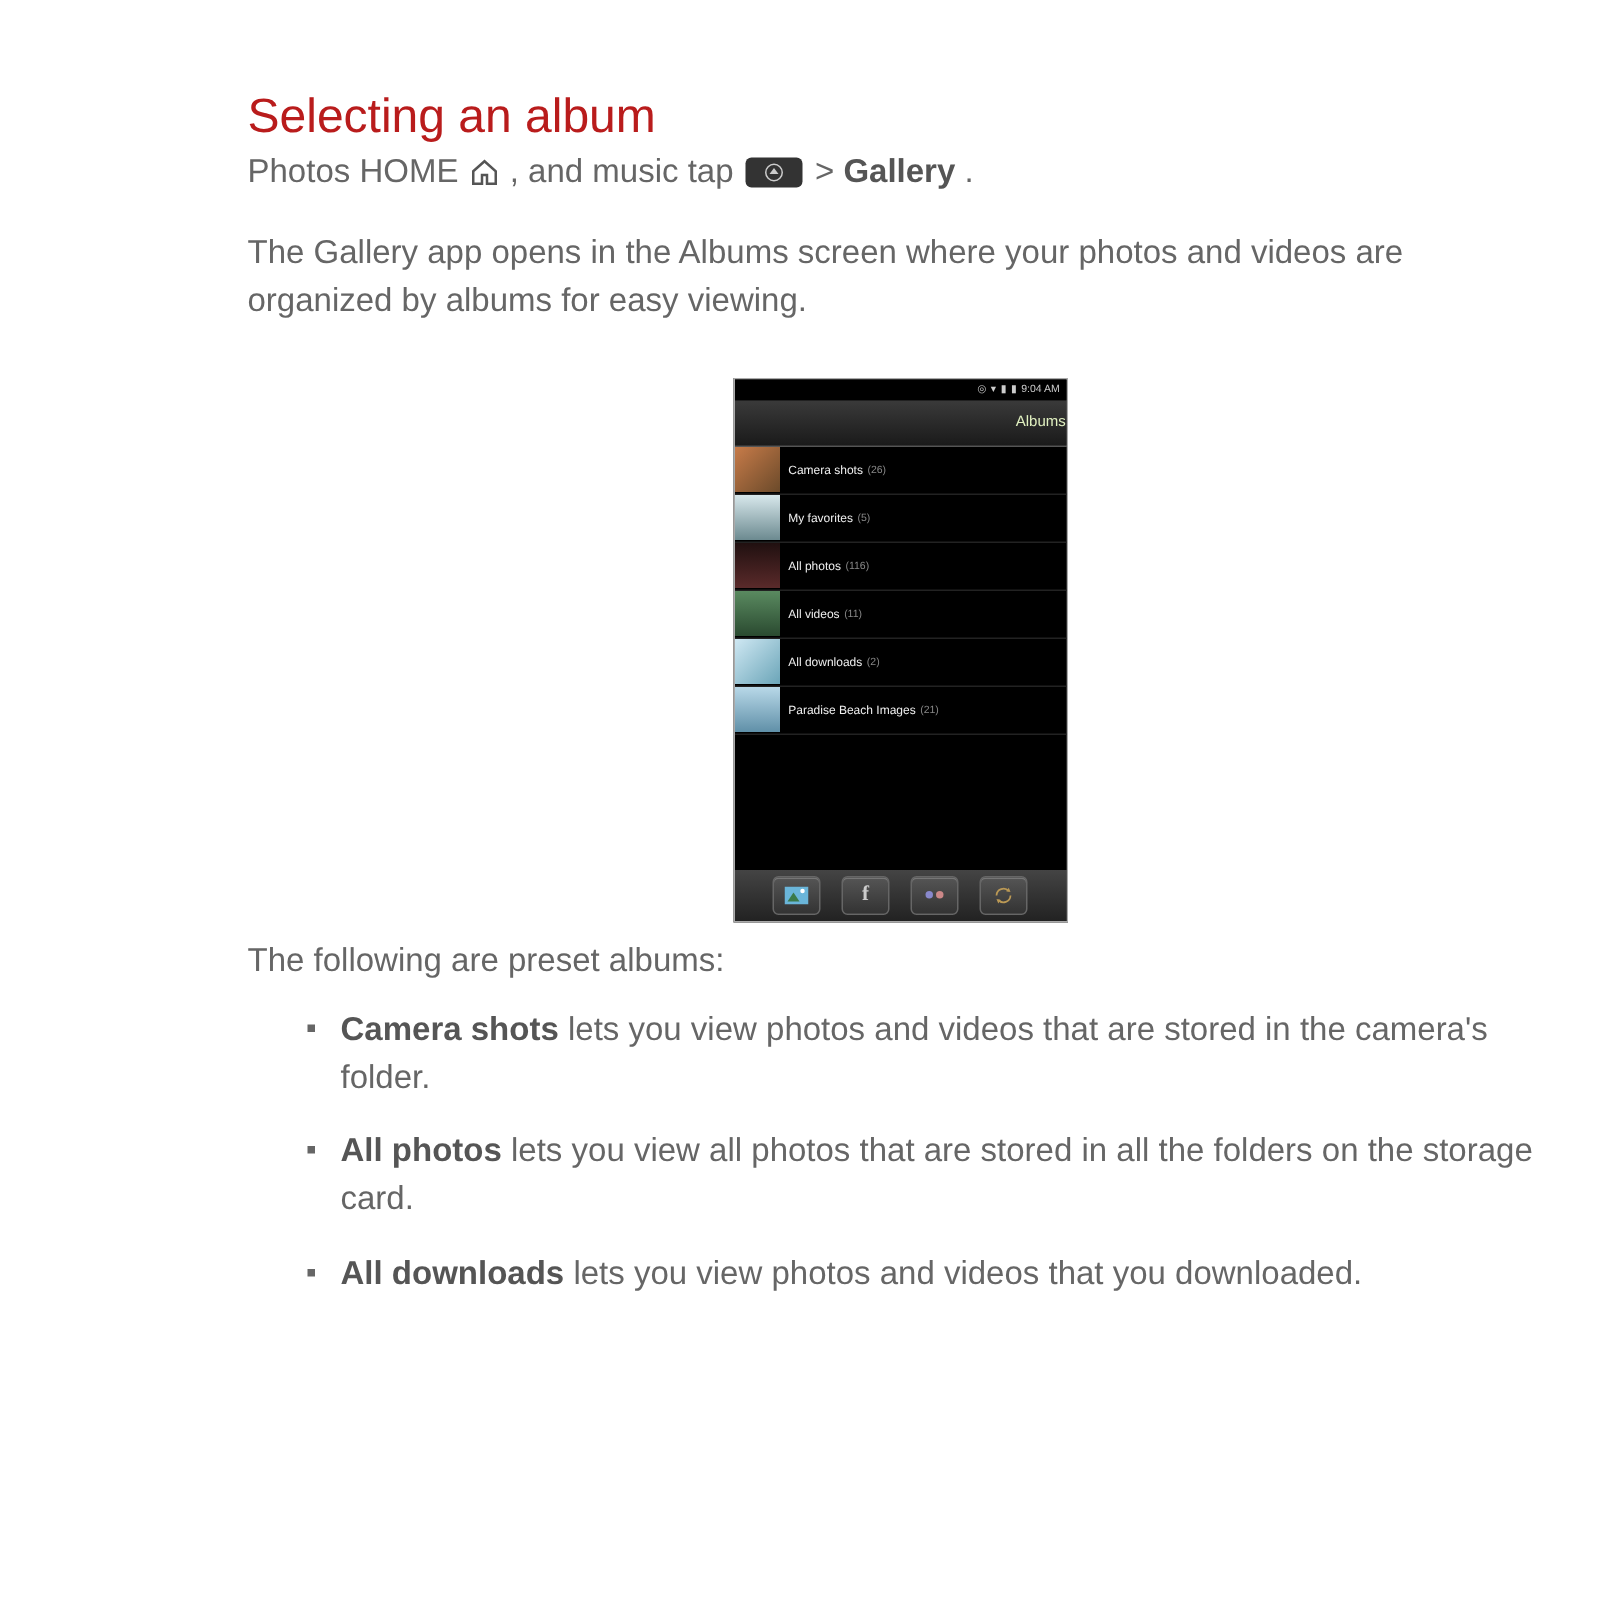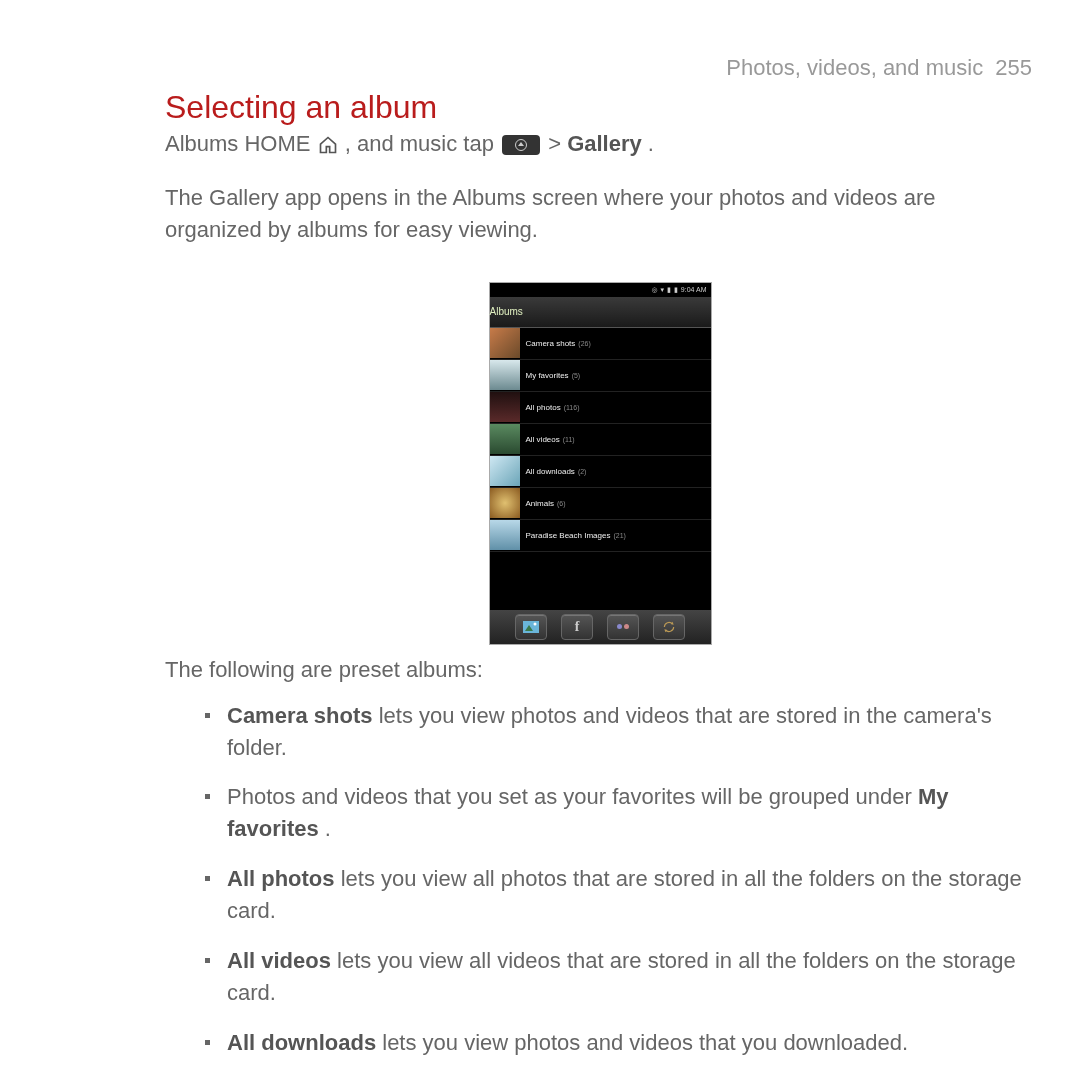--- a/index.html
+++ b/index.html
@@ -103,21 +103,21 @@
       justify-content:flex-end;
       gap: 3px;
     }
     .status-icon { display:inline-block; }
     .albums-hdr {
       height: 30px;
       background: linear-gradient(#3a3a3a, #1a1a1a);
       border-bottom: 1px solid #555;
       color: #e0f0c0;
       font-size: 10px;
-      text-align: left;
+      text-align: right;
       line-height: 30px;
     }
     .album-list {
       flex: 1;
       overflow: hidden;
       background: #000;
     }
     .album-row {
       display: flex;
       align-items: center;
@@ -193,29 +193,25 @@
     .t4 { background: linear-gradient(135deg,#cfe8f3,#6ba5b8); }
     .t5 { background: radial-gradient(circle,#e0c070,#8a5a20); }
     .t6 { background: linear-gradient(135deg,#c97030,#4a2a10); }
     .t7 { background: linear-gradient(180deg,#b8d8e8,#6090a8); }
     .t8 { background: linear-gradient(135deg,#3a7a60,#1a3a2a); }
   </style>
 </head>
 <body>
 
 <div class="page">
-  <div class="header-line">
-    <span>Photos, videos, and music</span>
-    <span class="pgnum">255</span>
-  </div>
 
   <h1>Selecting an album</h1>
 
   <p class="instr">
-    <span>Albums HOME </span>
+    <span>Photos HOME </span>
     <span class="home-icon">
       <svg viewBox="0 0 24 24">
           <path d="M3 11 L12 3 L21 11 L21 21 L14 21 L14 14 L10 14 L10 21 L3 21 Z" fill="none" stroke="#555" stroke-width="2"></path>
         </svg>
     </span>
     <span>, and music tap </span>
     <span class="apps-btn">
       <span class="dot">
           <span class="triangle"></span>
         </span>
@@ -255,25 +251,20 @@
         </div>
         <div class="album-row">
           <div class="thumb t3"></div>
           <span class="album-name">All videos</span>
           <span class="album-count">(11)</span>
         </div>
         <div class="album-row">
           <div class="thumb t4"></div>
           <span class="album-name">All downloads</span>
           <span class="album-count">(2)</span>
-        </div>
-        <div class="album-row">
-          <div class="thumb t5"></div>
-          <span class="album-name">Animals</span>
-          <span class="album-count">(6)</span>
         </div>
         <div class="album-row">
           <div class="thumb t7"></div>
           <span class="album-name">Paradise Beach Images</span>
           <span class="album-count">(21)</span>
         </div>
       </div>
       <div class="bottombar">
         <div class="bottom-btn">
             <svg width="16" height="12" viewBox="0 0 16 12">
@@ -303,30 +294,21 @@
   </div>
 
   <p class="presets-intro">The following are preset albums:</p>
 
   <ul class="presets">
     <li>
       <span class="semibold">Camera shots</span>
       <span> lets you view photos and videos that are stored in the camera's folder.</span>
     </li>
     <li>
-      <span>Photos and videos that you set as your favorites will be grouped under </span>
-      <span class="semibold">My favorites</span>
-      <span>.</span>
-    </li>
-    <li>
       <span class="semibold">All photos</span>
       <span> lets you view all photos that are stored in all the folders on the storage card.</span>
-    </li>
-    <li>
-      <span class="semibold">All videos</span>
-      <span> lets you view all videos that are stored in all the folders on the storage card.</span>
     </li>
     <li>
       <span class="semibold">All downloads</span>
       <span> lets you view photos and videos that you downloaded.</span>
     </li>
   </ul>
 </div>
 
 </body></html>

